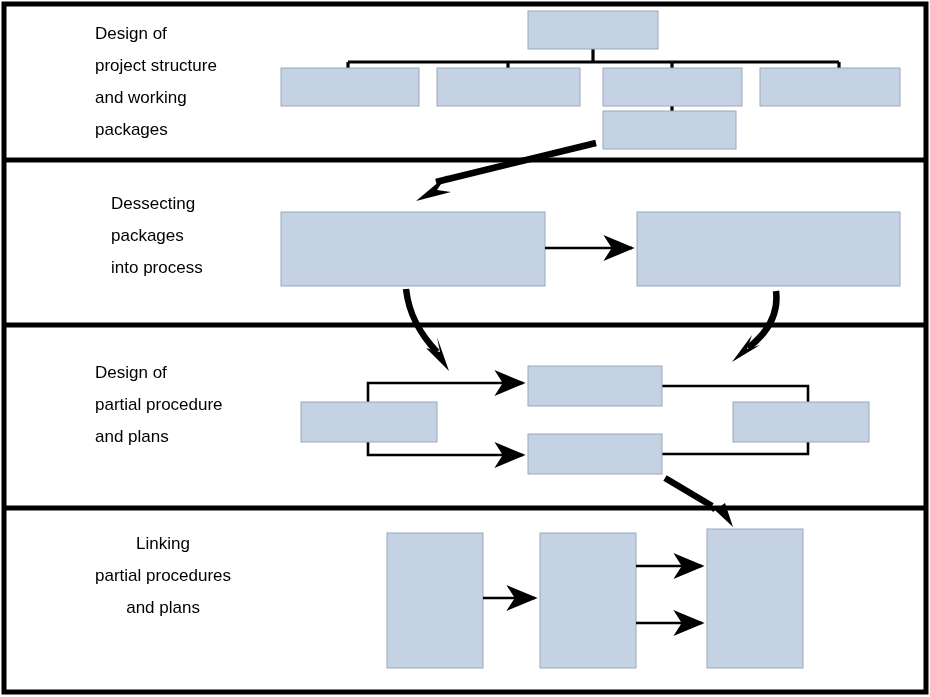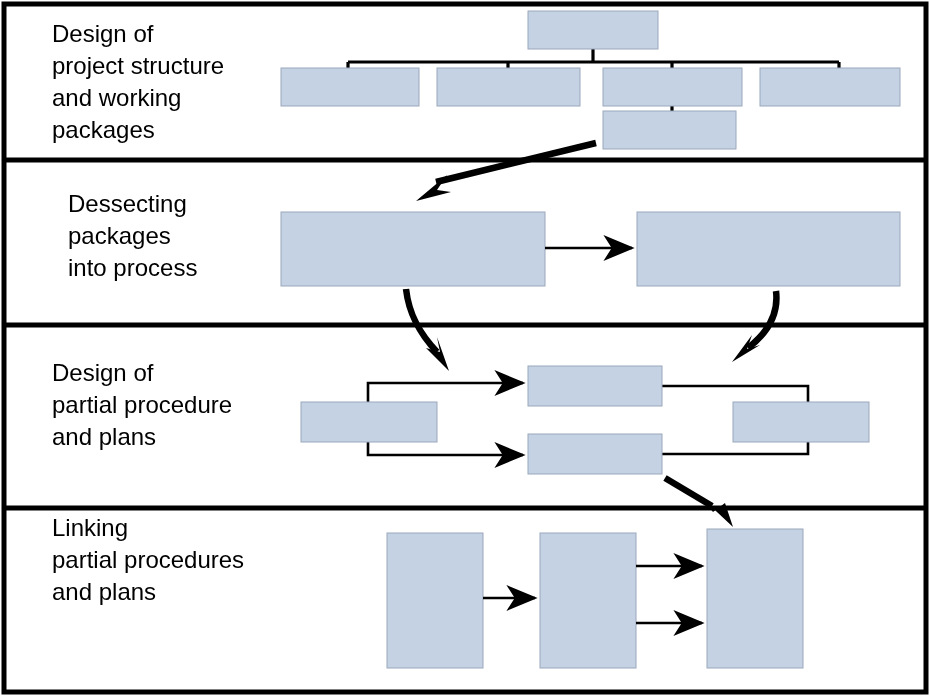--- a/index.html
+++ b/index.html
@@ -20,26 +20,27 @@
   svg.canvas {
     position: absolute;
     left: 0;
     top: 0;
     width: 930px;
     height: 697px;
     display: block;
   }
   .row-label {
     position: absolute;
-    font-size: 24px;
+    font-size: 17px;
     line-height: 32px;
     color: #000000;
     white-space: pre-line;
     letter-spacing: 0px;
     font-family: "Liberation Sans", sans-serif;
+    margin-left: 43px;
   }
 </style>
 </head>
 <body>
 
 <div id="diagram-root">
 
   <svg class="canvas" viewBox="0 0 930 697" xmlns="http://www.w3.org/2000/svg">
 
     <defs>
@@ -140,17 +141,17 @@
 packages</div>
 
   <div class="row-label" style="left:68px; top:188px;">Dessecting
 packages
 into process</div>
 
   <div class="row-label" style="left:52px; top:357px;">Design of
 partial procedure
 and plans</div>
 
-  <div class="row-label" style="left:52px; top:512px;">Linking
+  <div class="row-label" style="left:52px; top:528px;text-align:center;">Linking
 partial procedures
 and plans</div>
 
 </div>
 
 </body></html>

